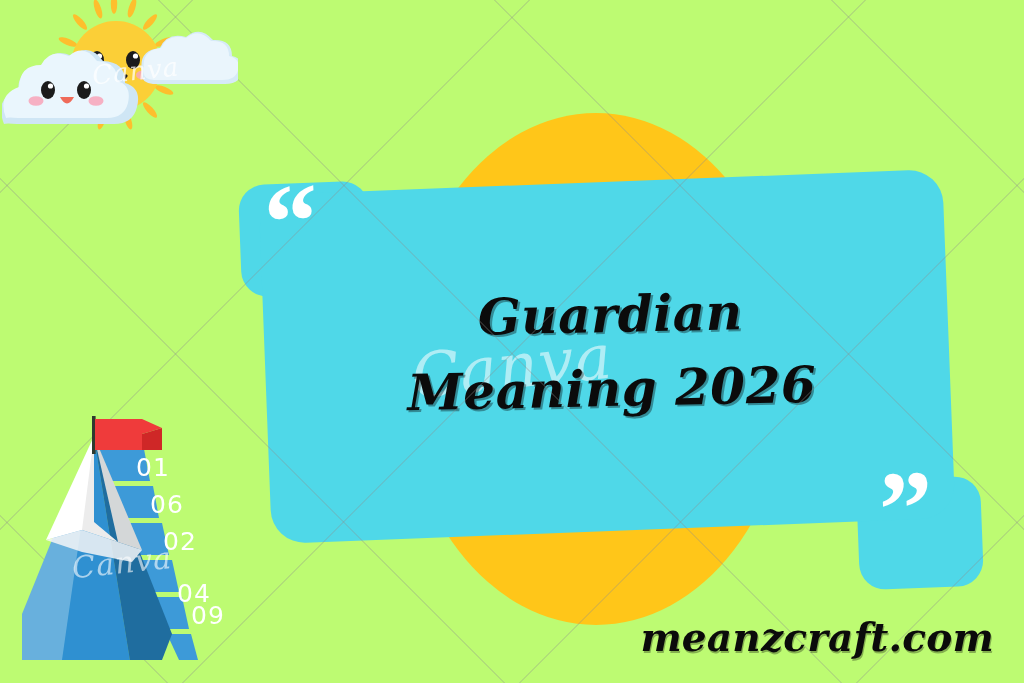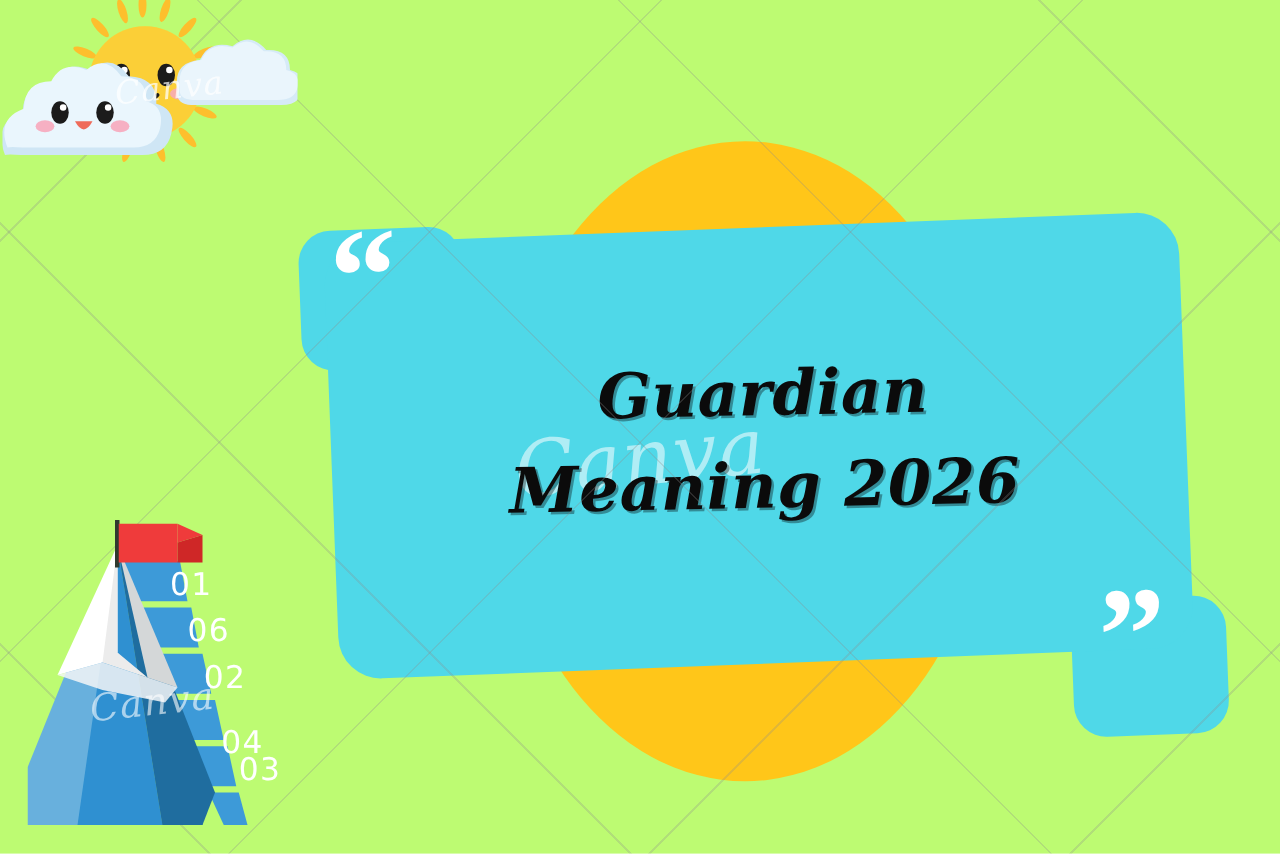--- a/index.html
+++ b/index.html
@@ -269,18 +269,19 @@
       <rect x="70" y="14" width="3.6" height="38" fill="#2f3a2f"></rect>
       <polygon points="73,17 120,17 120,48 73,48" fill="#ef3b3b"></polygon>
       <polygon points="120,17 140,26 120,32" fill="#ef3b3b"></polygon>
       <polygon points="120,32 140,26 140,48 120,48" fill="#cf2727"></polygon>
     </svg>
 
     <div class="step-num" style="left:114px; top:51px;">01</div>
     <div class="step-num" style="left:128px; top:88px;">06</div>
     <div class="step-num" style="left:141px; top:125px;">02</div>
     <div class="step-num" style="left:155px; top:162px;margin-top:15px;">04</div>
-    <div class="step-num" style="left:169px; top:199px;">03</div>
+    <div class="step-num" style="left:169px; top:199px;">09</div>
   </div>
   <div class="canva-wm wm-mtn">Canva</div>
 
+  <div class="site-url">meanzcraft.com</div>
 
 </div>
 
 </body></html>

